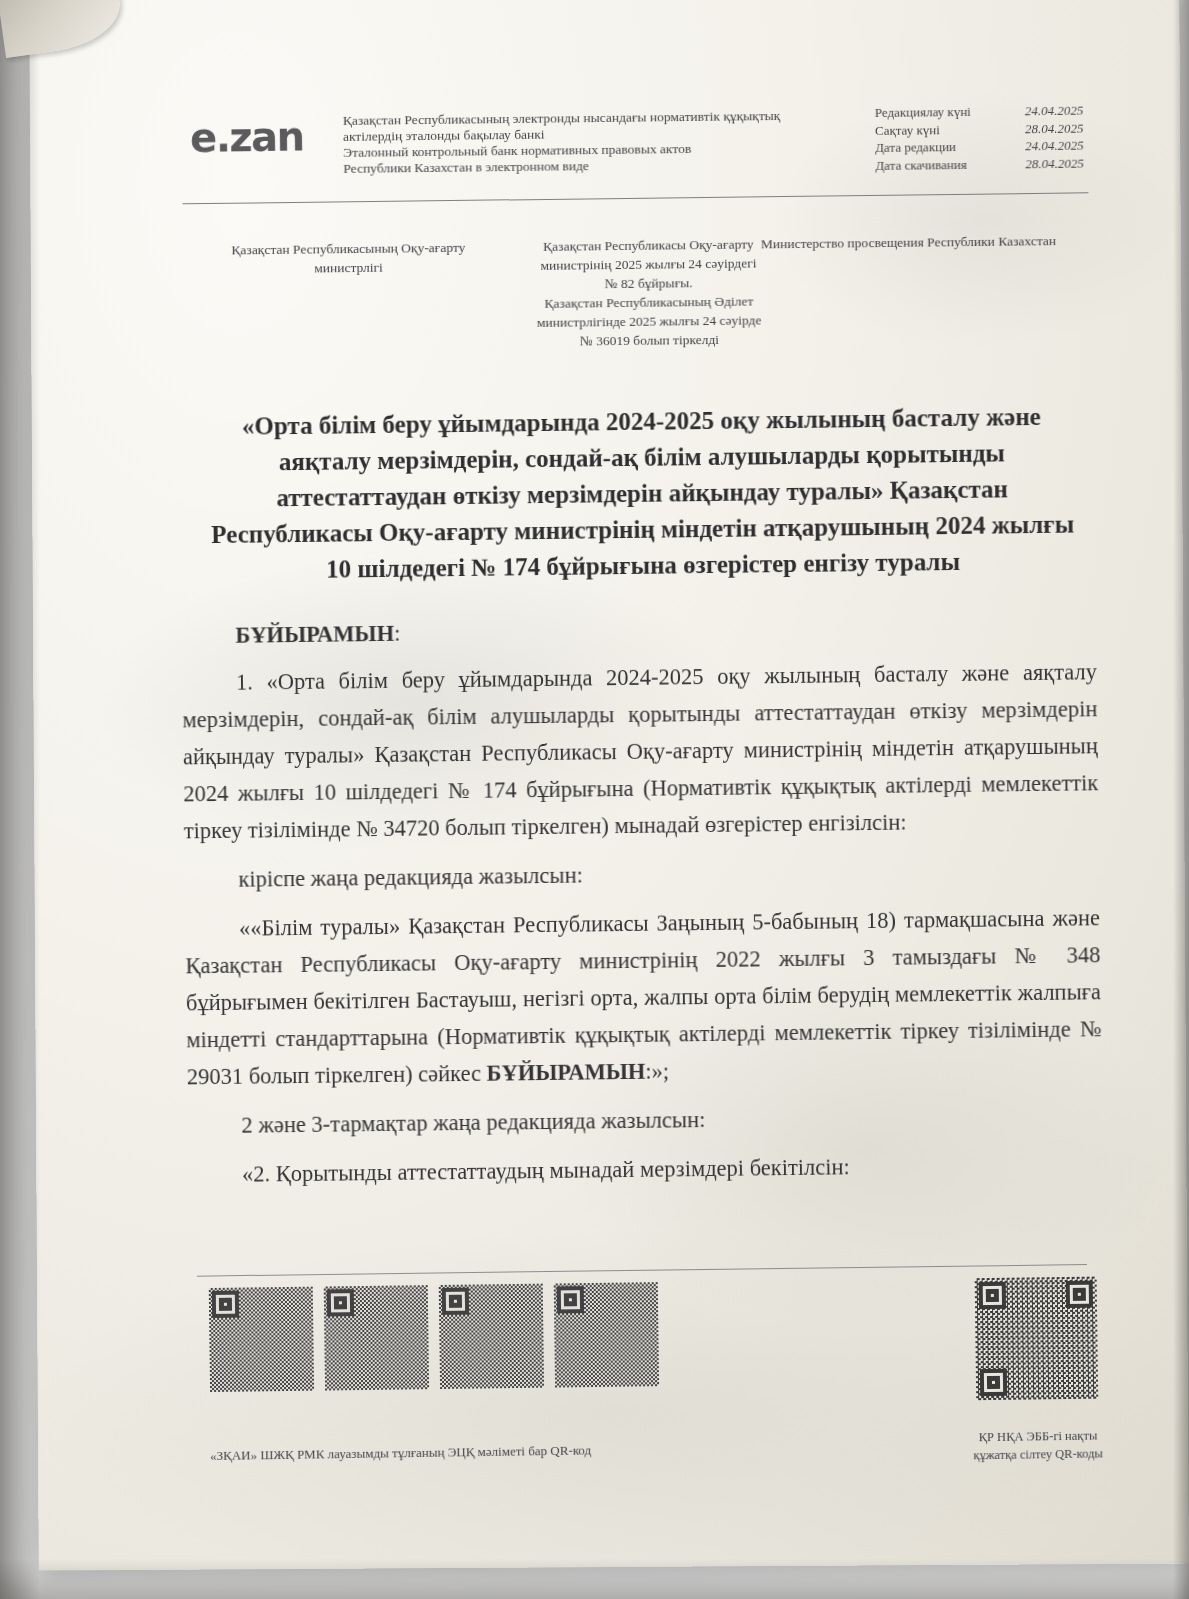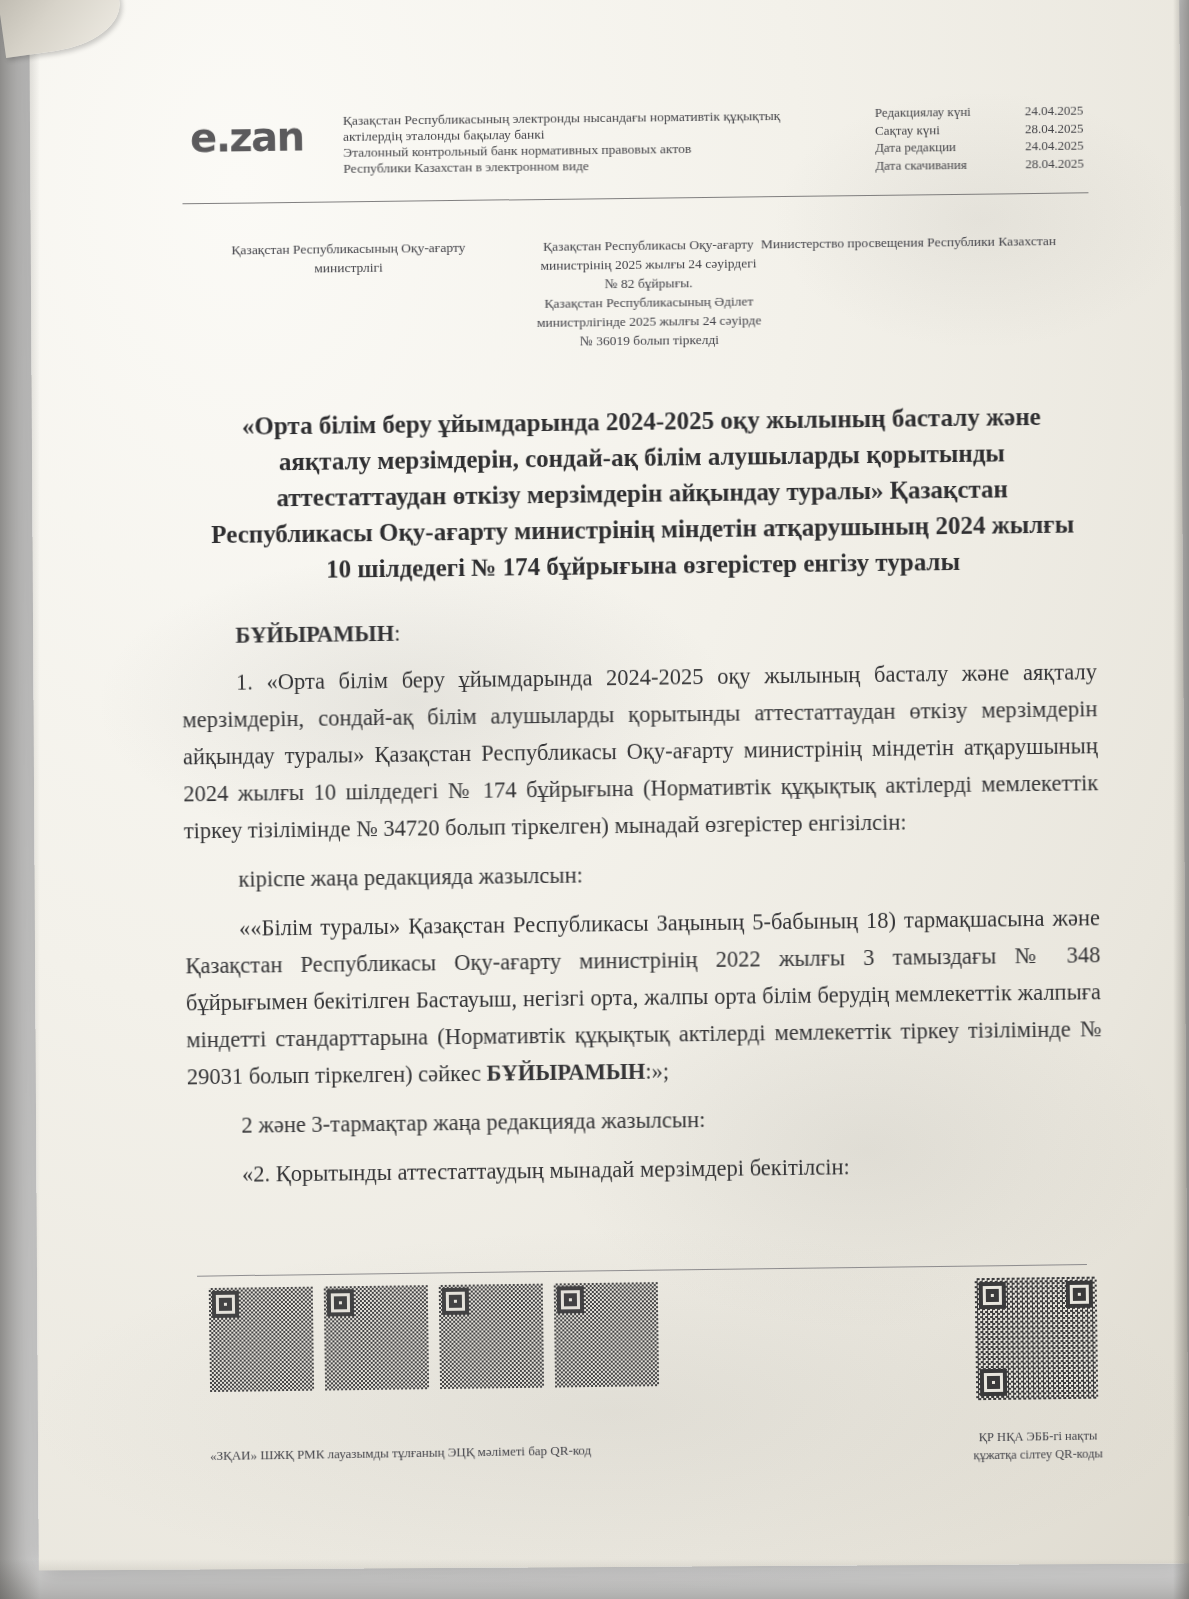--- a/index.html
+++ b/index.html
@@ -98,21 +98,21 @@
     left: 845px;
     top: 113px;
     font-size: 13px;
     line-height: 17.5px;
     color: #46464a;
     transform: rotate(-0.3deg);
     filter: blur(.2px);
   }
   .meta-row { display: flex; }
   .meta-label { width: 150px; }
-  .meta-value { width: 90px; }
+  .meta-value { width: 90px; font-style: italic; }
 
   .hrule {
     position: absolute;
     left: 152px;
     top: 206px;
     width: 906px;
     height: 1px;
     background: #6c6b6c;
     transform: rotate(-0.35deg);
     opacity: .85;

